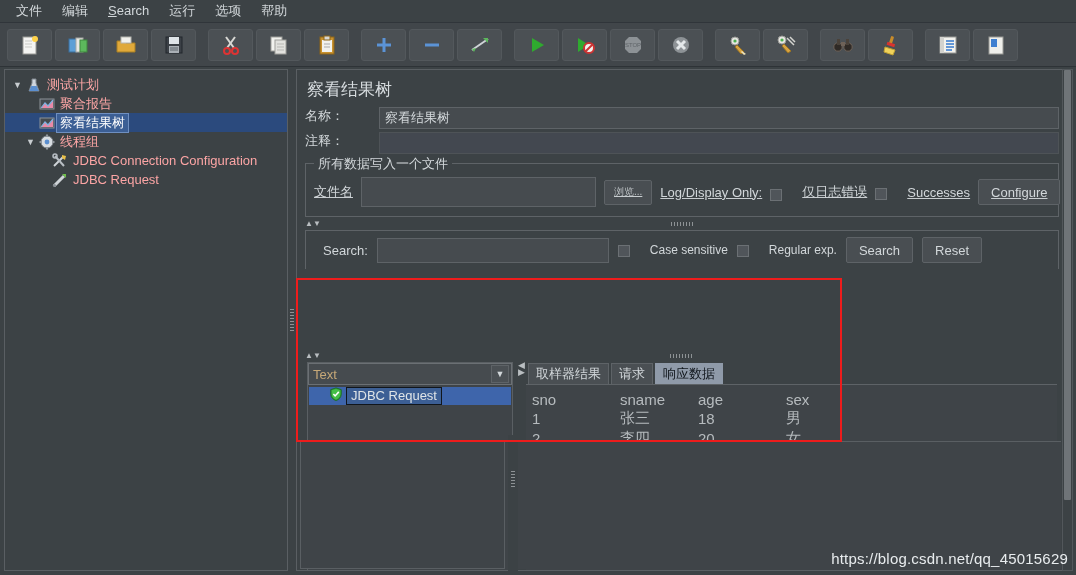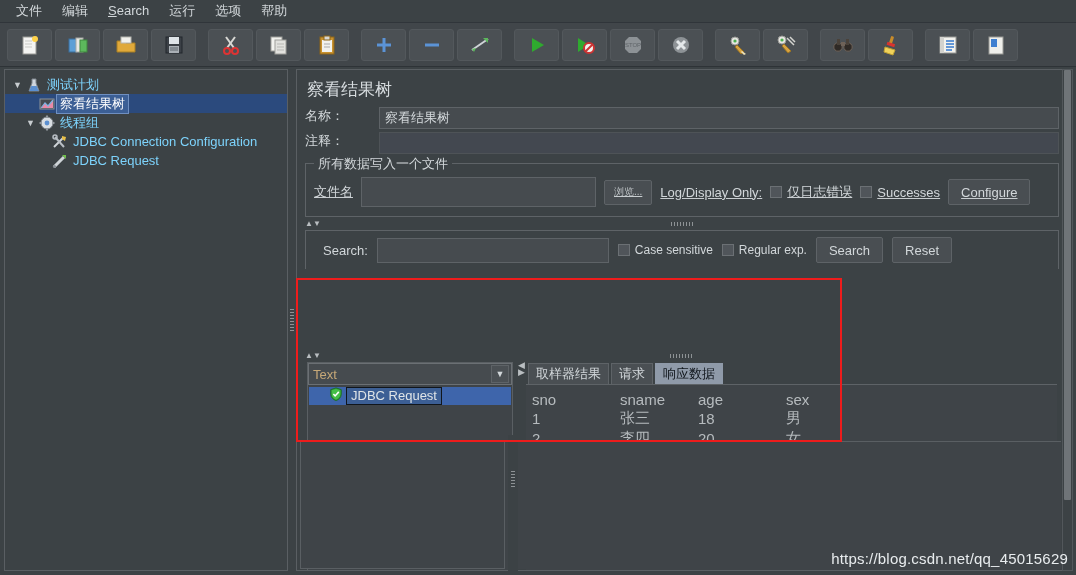--- a/index.html
+++ b/index.html
@@ -65,21 +65,21 @@
   .vscroll .thumb {
     position: absolute; left: 1px; top: 0px; width: 7px; height: 430px;
     background: #6f7478; border-radius: 1px;
   }
 
   
   .tree { padding: 5px 0 0 0; font-size: 13px; }
   .trow { display: flex; align-items: center; height: 19px; padding-left: 6px; white-space: nowrap; }
   .trow .twist { width: 13px; font-size: 9px; color: #c8cdd0; text-align: center; flex:0 0 13px; }
   .trow .ticon { width: 20px; height: 17px; flex:0 0 20px; display:flex; align-items:center; justify-content:center; }
-  .trow .tlabel { font-size: 13px; color: #7dd3fc; padding: 0 3px; }
+  .trow .tlabel { font-size: 13px; color: #fca5a5; padding: 0 3px; }
   .trow.selected { background: #2b4a7d; }
   .trow.selected .tlabel { background: #3c5f95; color: #ffffff; outline: 1px solid #6f8fc0; }
   .indent1 { padding-left: 19px; }
   .indent2 { padding-left: 32px; }
 
   
   .panel-title { font-size: 17px; color: #d7dcdf; padding: 8px 0 6px 10px; }
   .fieldrow { display: flex; align-items: flex-start; padding: 0 8px 3px 8px; gap: 26px; }
   .fieldrow .flabel { font-size: 13px; color: #d2d7da; width: 48px; flex: 0 0 48px; }
   .tfield {
@@ -102,21 +102,21 @@
   .btn {
     background: #494e52; border: 1px solid #5e6367; color: #d2d7da;
     font-size: 13px; height: 26px; padding: 0 12px; border-radius: 2px;
     display: flex; align-items: center; justify-content: center; white-space: nowrap;
   }
   .btn.small { font-size: 10px; height: 25px; padding: 0 9px; color: #b9bec1; }
   .chk {
     width: 12px; height: 12px; background: #50555a; border: 1px solid #6b7074;
     display: inline-block; flex: 0 0 12px;
   }
-  .chkwrap { display: flex; align-items: center; gap: 5px; }
+  .chkwrap { display: flex; align-items: flex-end; gap: 20px; }
 
   .splitgrip {
     height: 9px; margin: 2px 8px 0 8px; position: relative;
   }
   .splitgrip .arrows {
     position: absolute; left: 0; top: 0; font-size: 8px; color: #b9bec1; letter-spacing: 0px;
     line-height: 9px;
   }
   .splitgrip .dots {
     position: absolute; left: 50%; top: 3px; width: 22px; margin-left: -11px; height: 4px;
@@ -448,20 +448,31 @@
         <span class="twist">▼</span>
         <span class="ticon">
           <svg width="16" height="16" viewBox="0 0 16 16">
               <path d="M6 2h4v4l3 8H3l3-8z" fill="#cfd6de" stroke="#7e858c"></path>
               <path d="M5.3 9h5.4l2 5H3.3z" fill="#5b8fd0"></path>
             </svg>
         </span>
         <span class="tlabel">测试计划</span>
       </div>
 
+      <div class="trow indent1">
+        <span class="twist"></span>
+        <span class="ticon">
+          <svg width="16" height="16" viewBox="0 0 16 16">
+              <rect x="1" y="3" width="14" height="10" fill="#454b50" stroke="#8b9197"></rect>
+              <path d="M2 12l4-5 3 3 5-6v8z" fill="#e98aa8"></path>
+              <path d="M2 12l4-5 3 3 5-6" fill="none" stroke="#7fb2e0" stroke-width="1.2"></path>
+            </svg>
+        </span>
+        <span class="tlabel">聚合报告</span>
+      </div>
 
       <div class="trow indent1 selected">
         <span class="twist"></span>
         <span class="ticon">
           <svg width="16" height="16" viewBox="0 0 16 16">
               <rect x="1" y="3" width="14" height="10" fill="#454b50" stroke="#8b9197"></rect>
               <path d="M2 12l4-5 3 3 5-6v8z" fill="#e98aa8"></path>
               <path d="M2 12l4-5 3 3 5-6" fill="none" stroke="#7fb2e0" stroke-width="1.2"></path>
             </svg>
         </span>

